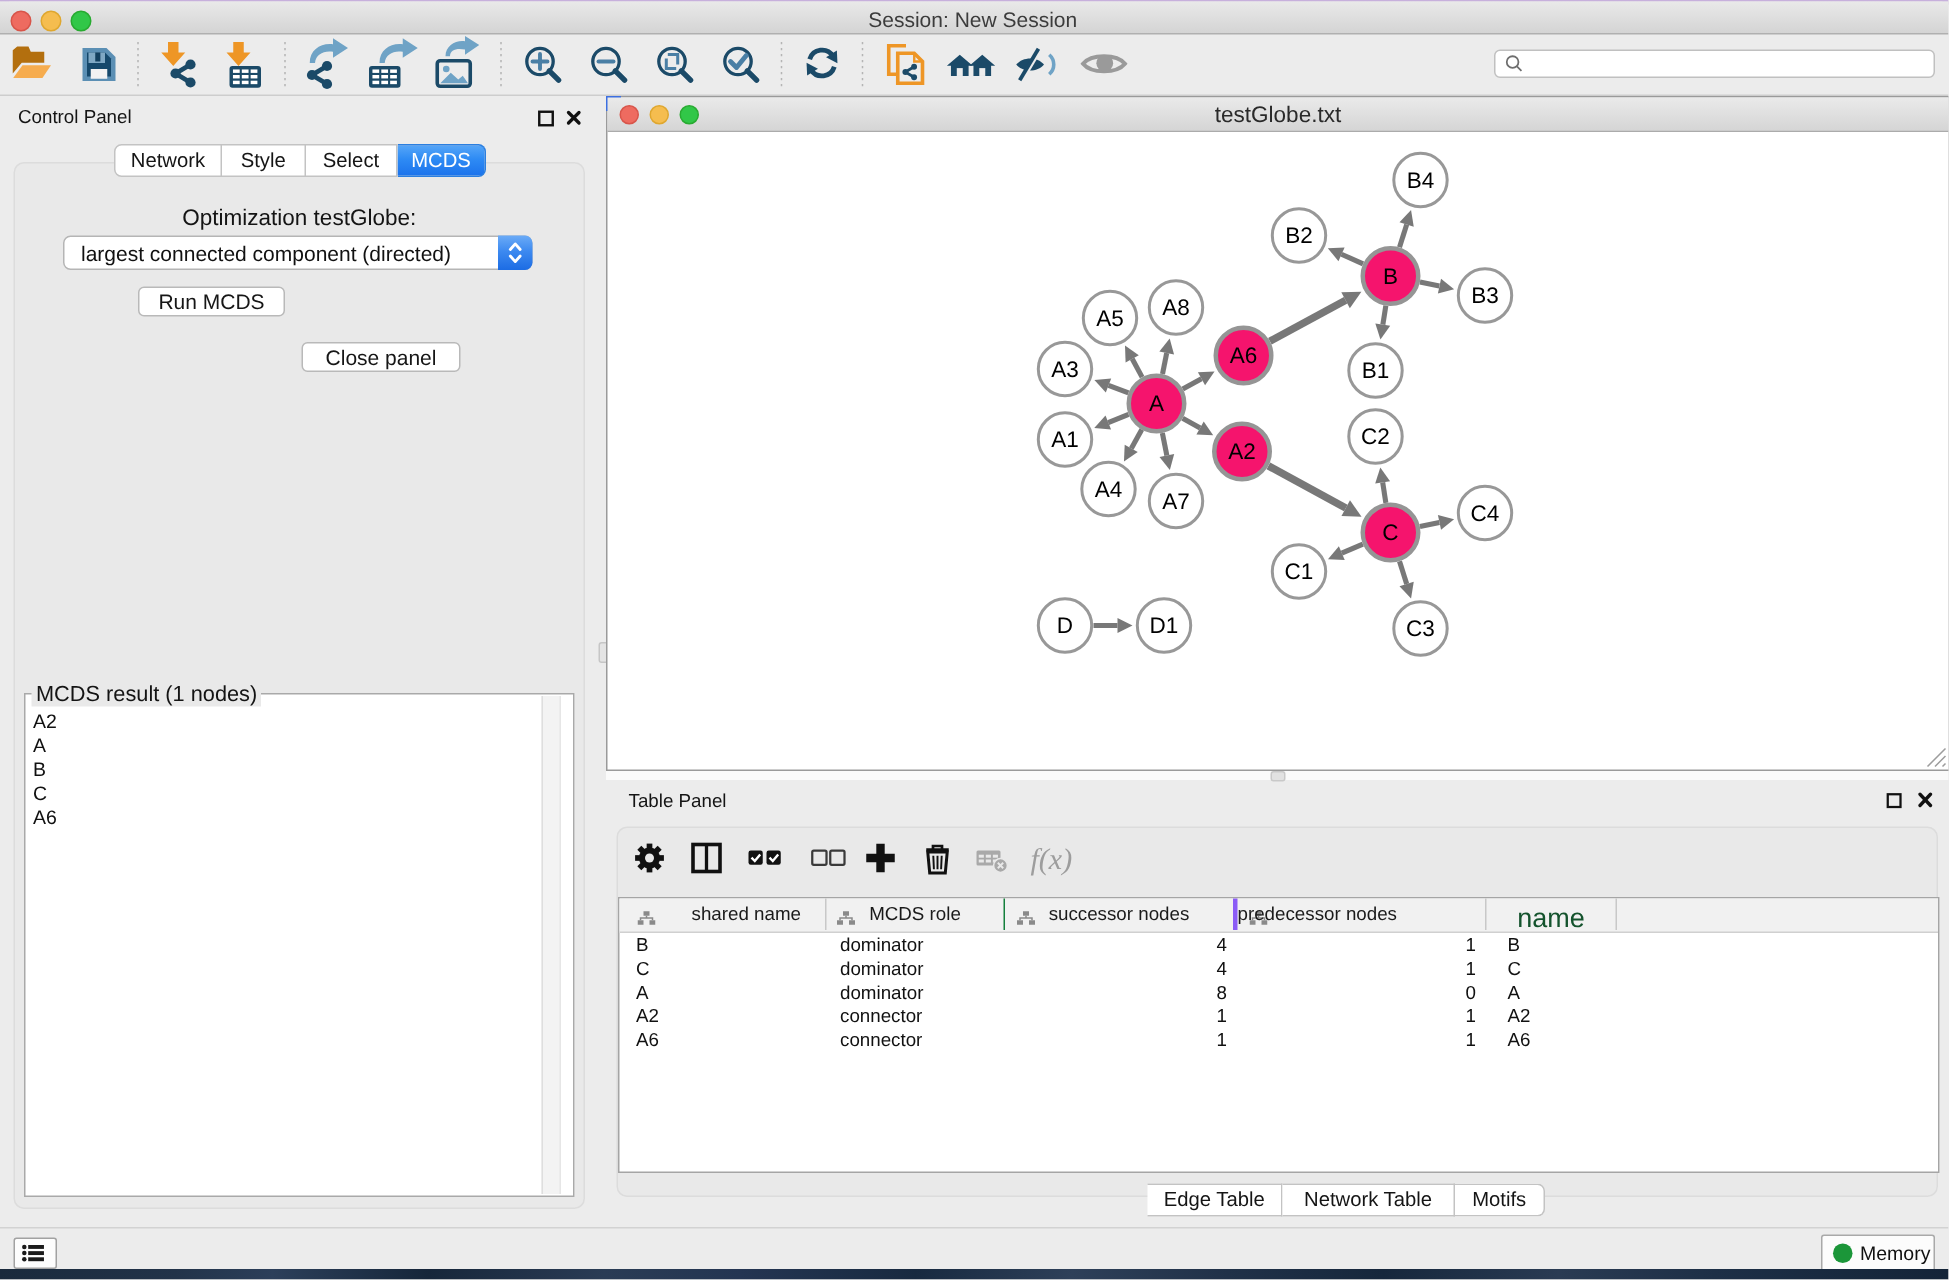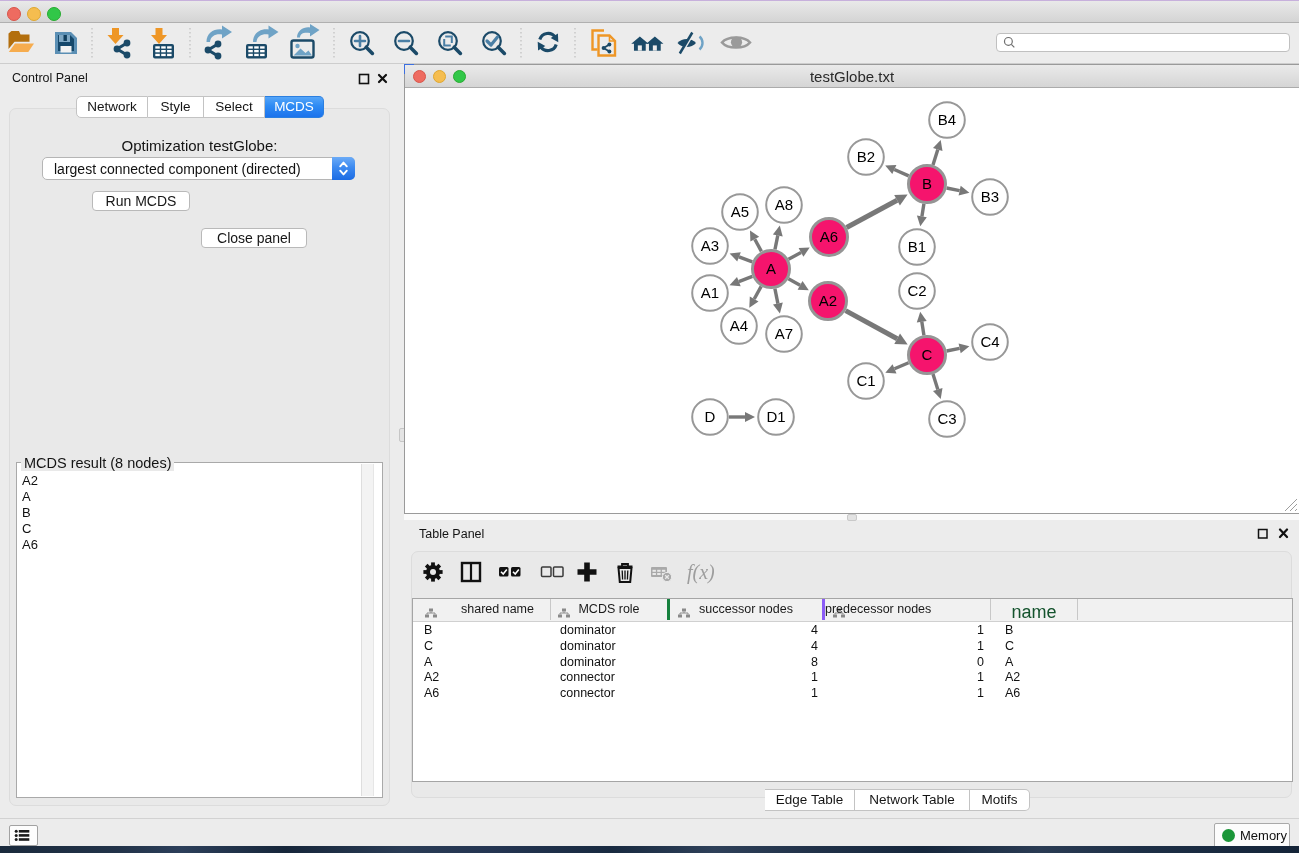--- a/index.html
+++ b/index.html
@@ -19,20 +19,21 @@
 
 <div class="abs" style="left:0;top:0;width:1299px;height:1px;background:#c7b0dc;"></div>
 <div class="abs" style="left:0;top:1px;width:6px;height:2px;background:#cdb9e0;"></div>
 <div class="abs" style="right:0;top:1px;width:4px;height:2px;background:#cdb9e0;"></div>
 
 <div class="abs" style="left:0;top:1px;width:1299px;height:21px;
  background:linear-gradient(#e9e9e9,#d4d4d4);border-bottom:1px solid #b0b0b0;">
  <div class="tl" style="left:7px;background:#ee6b60;border:1px solid #d8554a;"></div>
  <div class="tl" style="left:27px;background:#f5bd4f;border:1px solid #dfa72f;"></div>
  <div class="tl" style="left:47px;background:#31c748;border:1px solid #28ab31;"></div>
+ <div class="abs" style="left:-1px;width:100%;top:3.5px;text-align:center;font-size:14px;color:#3c3c3c;">Session: New Session</div>
 </div>
 
 <div class="abs" id="toolbar" style="left:0;top:23px;width:1299px;height:40px;"><svg width="1299" height="40" viewBox="0 0 1299 40">
 <line x1="92" y1="5" x2="92" y2="35" stroke="#b5b5b5" stroke-width="1" stroke-dasharray="1.5,2.5"></line>
 <line x1="190" y1="5" x2="190" y2="35" stroke="#b5b5b5" stroke-width="1" stroke-dasharray="1.5,2.5"></line>
 <line x1="334" y1="5" x2="334" y2="35" stroke="#b5b5b5" stroke-width="1" stroke-dasharray="1.5,2.5"></line>
 <line x1="521" y1="5" x2="521" y2="35" stroke="#b5b5b5" stroke-width="1" stroke-dasharray="1.5,2.5"></line>
 <line x1="575" y1="5" x2="575" y2="35" stroke="#b5b5b5" stroke-width="1" stroke-dasharray="1.5,2.5"></line>
 <path d="M8.5 26 L8.5 10.5 L11.5 8 L19 8 L20.5 11.5 L29.5 11.5 L29.5 18.8 L14.5 18.8 L8.5 26 Z" fill="#b36f0e"></path>
 <path d="M15 20.5 L34 20.5 L28.3 29 L8.8 29 Z" fill="#f6ac4e"></path>
@@ -161,21 +162,21 @@
 </div>
 
 <div class="btn" style="left:92px;top:191px;width:96px;height:18px;line-height:18px;">Run MCDS</div>
 <div class="btn" style="left:201px;top:191px;width:104px;height:18px;line-height:18px;margin-top:37px;">Close panel</div>
 
 <div class="abs" style="left:16px;top:462px;width:367px;height:336px;background:#fff;
  border:1px solid #a9a9a9;box-sizing:border-box;">
  <div class="abs" style="left:344px;top:1px;width:11px;height:332px;background:#f3f3f3;
   border-left:1px solid #dedede;border-right:1px solid #e6e6e6;"></div>
 </div>
-<div class="abs" style="left:21px;top:455px;background:#e9e9e9;padding:0 3px;font-size:14.5px;color:#141414;">MCDS result (8 nodes)</div>
+<div class="abs" style="left:21px;top:455px;background:#e9e9e9;padding:0 3px;font-size:14.5px;color:#141414;">MCDS result (1 nodes)</div>
 <div class="abs" style="left:22px;top:473px;font-size:13px;color:#111;line-height:16px;">A2<br>A<br>B<br>C<br>A6</div>
 
 <div class="abs" style="left:399px;top:428px;width:8px;height:12px;background:#e4e4e4;border:1px solid #c6c6c6;border-radius:2px;"></div>
 
 <div class="abs" style="left:404px;top:64px;width:896px;height:450px;border:1px solid #9a9a9a;box-sizing:border-box;background:#fff;">
  <div class="abs" style="left:-1px;top:-1px;width:10px;height:2px;background:#3c6fe0;"></div>
  <div class="abs" style="left:-1px;top:-1px;width:2px;height:10px;background:#3c6fe0;"></div>
  <div style="position:absolute;left:0;top:0;width:100%;height:22px;
   background:linear-gradient(#eaeaea,#d5d5d5);border-bottom:1px solid #ababab;">
   <div class="ifr-tl" style="left:8px;background:#ee6b60;border:1px solid #d8554a;"></div>
@@ -324,21 +325,21 @@
         <div class="abs" style="left:12px;top:5px;"><svg class="hdrico" width="12" height="11" viewBox="0 0 12 11">
             <g fill="#8a8a8a">
               <rect x="4" y="0.5" width="4" height="3"></rect>
               <rect x="0" y="6.5" width="4" height="3"></rect>
               <rect x="8" y="6.5" width="4" height="3"></rect>
               <path d="M6 3.5 L6 5 M2 6.5 L2 5 L10 5 L10 6.5" stroke="#8a8a8a" fill="none" stroke-width="1"></path>
             </g>
           </svg></div>
         <div class="abs" style="left:0;right:0;top:3px;text-align:center;font-size:12.5px;color:#1a1a1a;padding-left:32px;">shared name</div>
       </div>
-      <div class="abs" style="left:138px;top:0;width:119px;height:21px;border-right:3px solid #15803d;box-sizing:border-box;">
+      <div class="abs" style="left:138px;top:0;width:119px;height:21px;border-right:1px solid #15803d;box-sizing:border-box;">
         <div class="abs" style="left:7px;top:5px;"><svg class="hdrico" width="12" height="11" viewBox="0 0 12 11">
             <g fill="#8a8a8a">
               <rect x="4" y="0.5" width="4" height="3"></rect>
               <rect x="0" y="6.5" width="4" height="3"></rect>
               <rect x="8" y="6.5" width="4" height="3"></rect>
               <path d="M6 3.5 L6 5 M2 6.5 L2 5 L10 5 L10 6.5" stroke="#8a8a8a" fill="none" stroke-width="1"></path>
             </g>
           </svg></div>
         <div class="abs" style="left:0;right:0;top:3px;text-align:center;font-size:12.5px;color:#1a1a1a;">MCDS role</div>
       </div>

